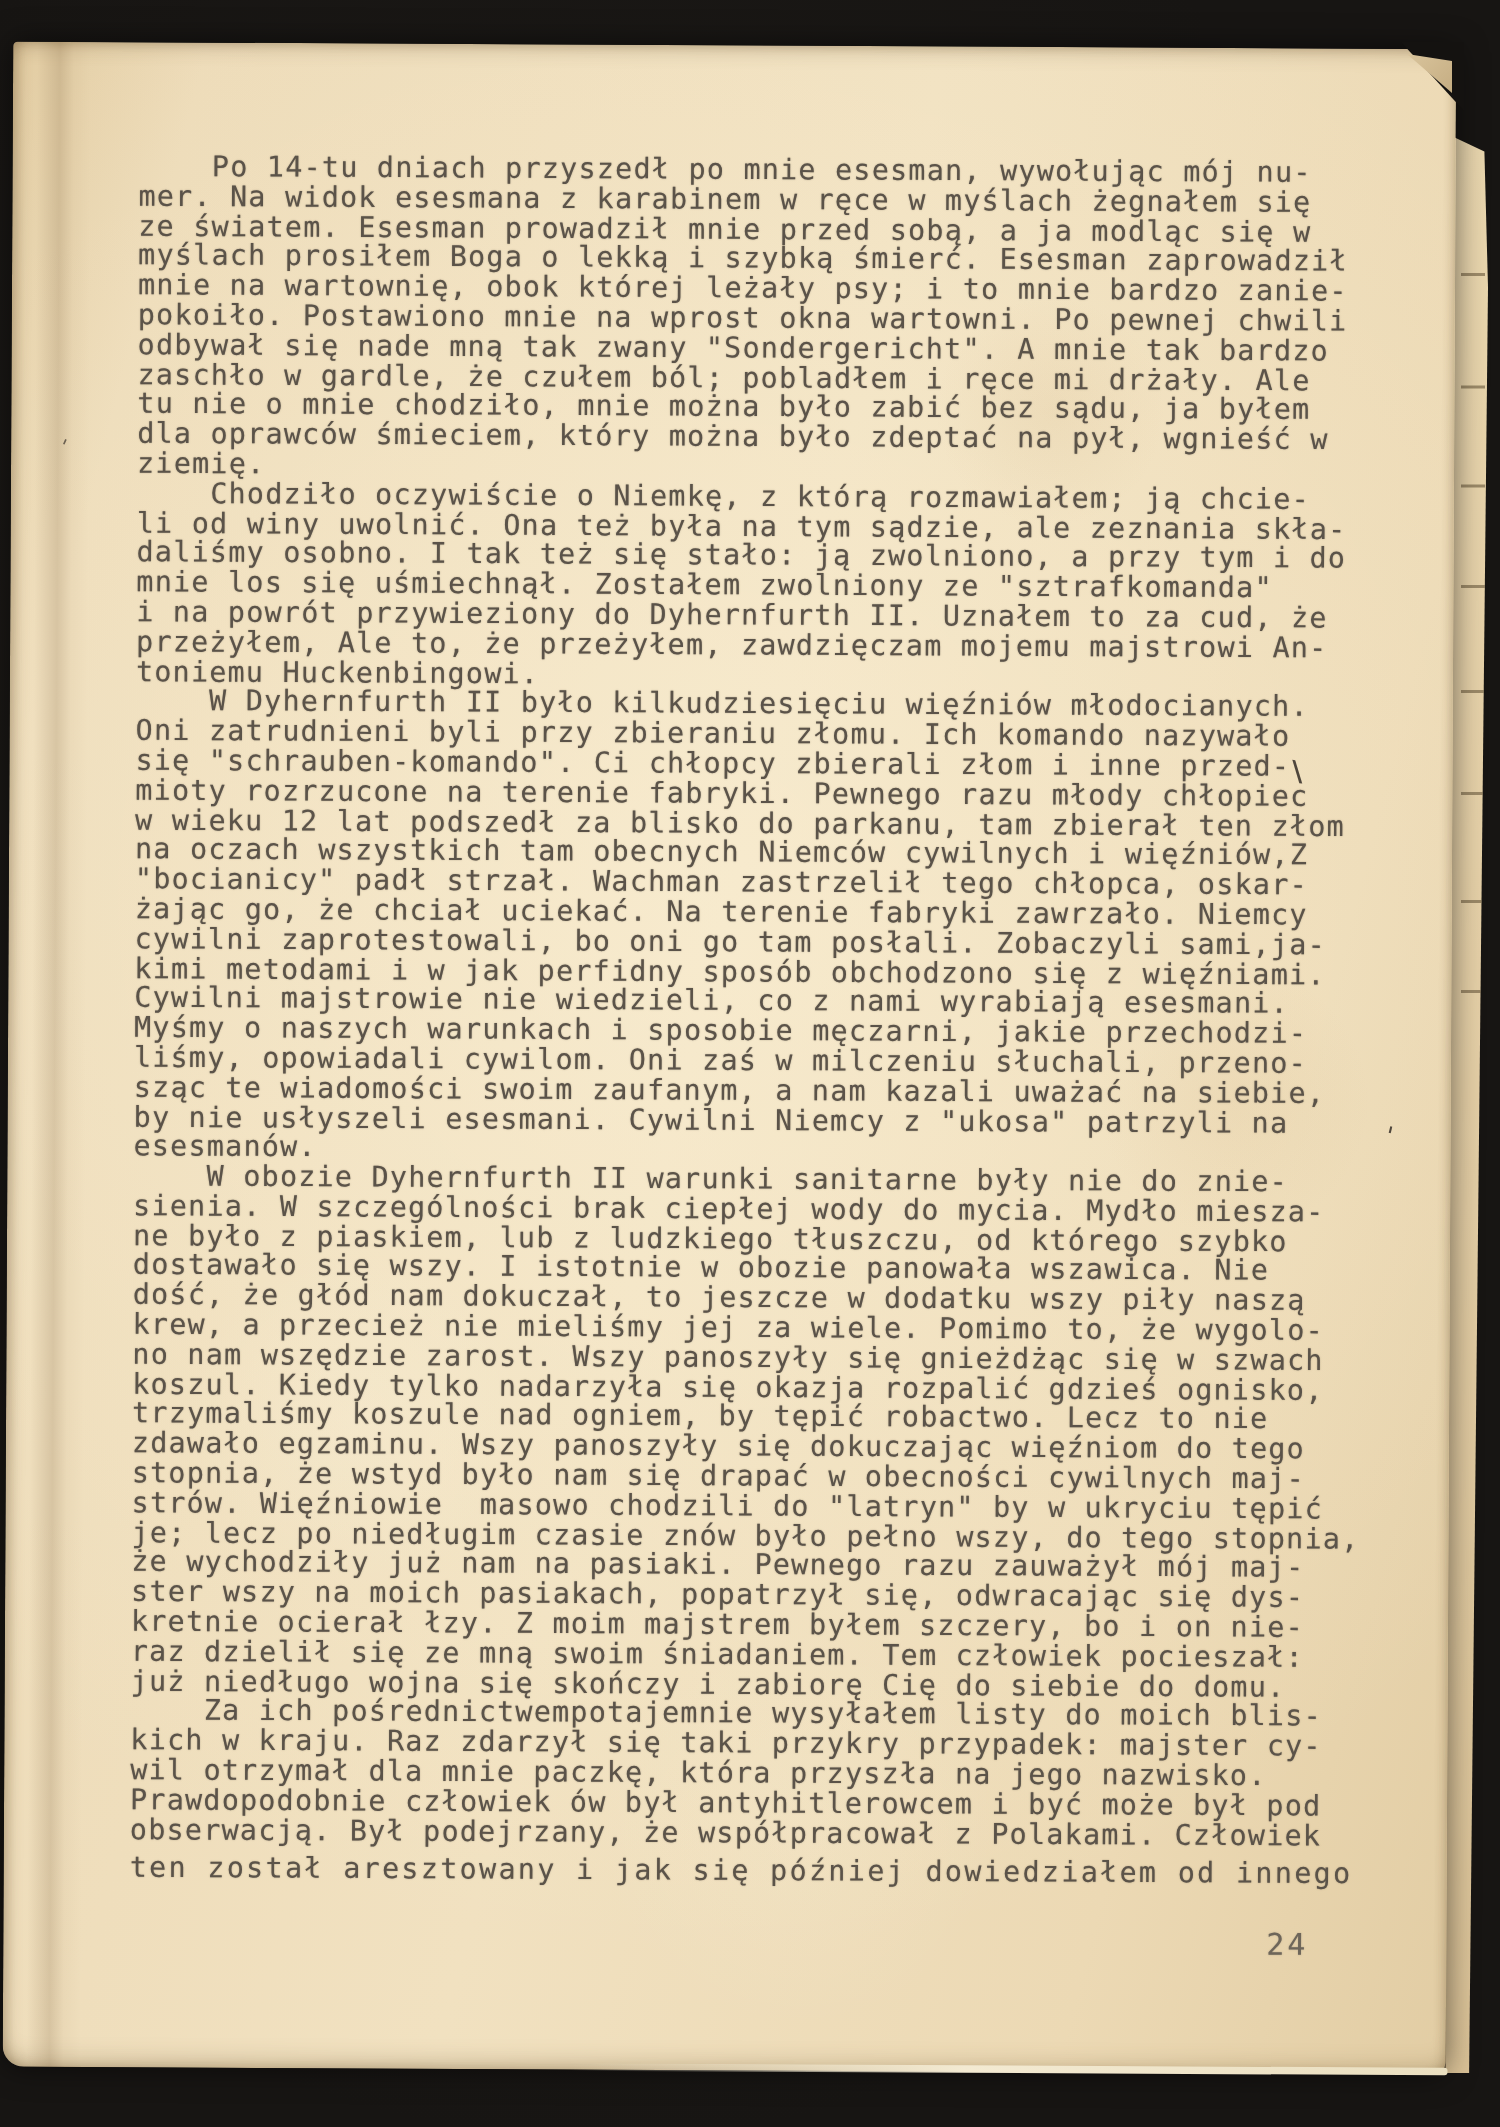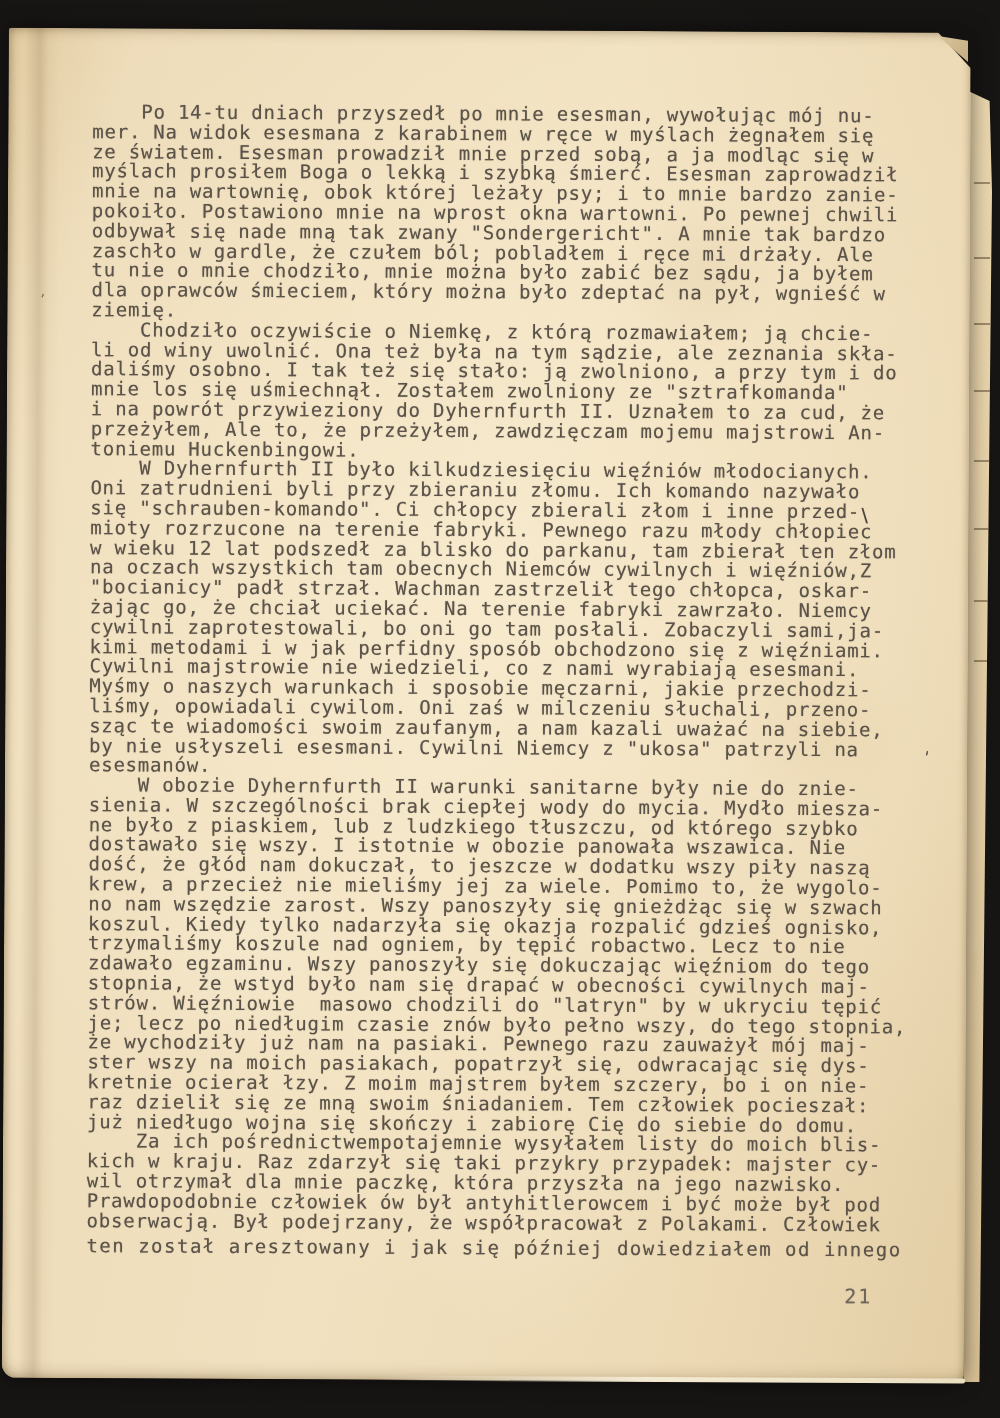--- a/index.html
+++ b/index.html
@@ -141,17 +141,17 @@
 
   <div class="page">
     <div class="crease"></div>
 
     <div class="text"><div class="line">    Po 14-tu dniach przyszedł po mnie esesman, wywołując mój nu-</div><div class="line">mer. Na widok esesmana z karabinem w ręce w myślach żegnałem się</div><div class="line">ze światem. Esesman prowadził mnie przed sobą, a ja modląc się w</div><div class="line">myślach prosiłem Boga o lekką i szybką śmierć. Esesman zaprowadził</div><div class="line">mnie na wartownię, obok której leżały psy; i to mnie bardzo zanie-</div><div class="line">pokoiło. Postawiono mnie na wprost okna wartowni. Po pewnej chwili</div><div class="line">odbywał się nade mną tak zwany "Sondergericht". A mnie tak bardzo</div><div class="line">zaschło w gardle, że czułem ból; pobladłem i ręce mi drżały. Ale</div><div class="line">tu nie o mnie chodziło, mnie można było zabić bez sądu, ja byłem</div><div class="line">dla oprawców śmieciem, który można było zdeptać na pył, wgnieść w</div><div class="line">ziemię.</div><div class="line">    Chodziło oczywiście o Niemkę, z którą rozmawiałem; ją chcie-</div><div class="line">li od winy uwolnić. Ona też była na tym sądzie, ale zeznania skła-</div><div class="line">daliśmy osobno. I tak też się stało: ją zwolniono, a przy tym i do</div><div class="line">mnie los się uśmiechnął. Zostałem zwolniony ze "sztrafkomanda"</div><div class="line">i na powrót przywieziony do Dyhernfurth II. Uznałem to za cud, że</div><div class="line">przeżyłem, Ale to, że przeżyłem, zawdzięczam mojemu majstrowi An-</div><div class="line">toniemu Huckenbingowi.</div><div class="line">    W Dyhernfurth II było kilkudziesięciu więźniów młodocianych.</div><div class="line">Oni zatrudnieni byli przy zbieraniu złomu. Ich komando nazywało</div><div class="line">się "schrauben-komando". Ci chłopcy zbierali złom i inne przed-</div><div class="line">mioty rozrzucone na terenie fabryki. Pewnego razu młody chłopiec</div><div class="line">w wieku 12 lat podszedł za blisko do parkanu, tam zbierał ten złom</div><div class="line">na oczach wszystkich tam obecnych Niemców cywilnych i więźniów,Z</div><div class="line">"bocianicy" padł strzał. Wachman zastrzelił tego chłopca, oskar-</div><div class="line">żając go, że chciał uciekać. Na terenie fabryki zawrzało. Niemcy</div><div class="line">cywilni zaprotestowali, bo oni go tam posłali. Zobaczyli sami,ja-</div><div class="line">kimi metodami i w jak perfidny sposób obchodzono się z więźniami.</div><div class="line">Cywilni majstrowie nie wiedzieli, co z nami wyrabiają esesmani.</div><div class="line">Myśmy o naszych warunkach i sposobie męczarni, jakie przechodzi-</div><div class="line">liśmy, opowiadali cywilom. Oni zaś w milczeniu słuchali, przeno-</div><div class="line">sząc te wiadomości swoim zaufanym, a nam kazali uważać na siebie,</div><div class="line">by nie usłyszeli esesmani. Cywilni Niemcy z "ukosa" patrzyli na</div><div class="line">esesmanów.</div><div class="line">    W obozie Dyhernfurth II warunki sanitarne były nie do znie-</div><div class="line">sienia. W szczególności brak ciepłej wody do mycia. Mydło miesza-</div><div class="line">ne było z piaskiem, lub z ludzkiego tłuszczu, od którego szybko</div><div class="line">dostawało się wszy. I istotnie w obozie panowała wszawica. Nie</div><div class="line">dość, że głód nam dokuczał, to jeszcze w dodatku wszy piły naszą</div><div class="line">krew, a przecież nie mieliśmy jej za wiele. Pomimo to, że wygolo-</div><div class="line">no nam wszędzie zarost. Wszy panoszyły się gnieżdżąc się w szwach</div><div class="line">koszul. Kiedy tylko nadarzyła się okazja rozpalić gdzieś ognisko,</div><div class="line">trzymaliśmy koszule nad ogniem, by tępić robactwo. Lecz to nie</div><div class="line">zdawało egzaminu. Wszy panoszyły się dokuczając więźniom do tego</div><div class="line">stopnia, że wstyd było nam się drapać w obecności cywilnych maj-</div><div class="line">strów. Więźniowie  masowo chodzili do "latryn" by w ukryciu tępić</div><div class="line">je; lecz po niedługim czasie znów było pełno wszy, do tego stopnia,</div><div class="line">że wychodziły już nam na pasiaki. Pewnego razu zauważył mój maj-</div><div class="line">ster wszy na moich pasiakach, popatrzył się, odwracając się dys-</div><div class="line">kretnie ocierał łzy. Z moim majstrem byłem szczery, bo i on nie-</div><div class="line">raz dzielił się ze mną swoim śniadaniem. Tem człowiek pocieszał:</div><div class="line">już niedługo wojna się skończy i zabiorę Cię do siebie do domu.</div><div class="line">    Za ich pośrednictwempotajemnie wysyłałem listy do moich blis-</div><div class="line">kich w kraju. Raz zdarzył się taki przykry przypadek: majster cy-</div><div class="line">wil otrzymał dla mnie paczkę, która przyszła na jego nazwisko.</div><div class="line">Prawdopodobnie człowiek ów był antyhitlerowcem i być może był pod</div><div class="line">obserwacją. Był podejrzany, że współpracował z Polakami. Człowiek</div><div class="line">ten został aresztowany i jak się później dowiedziałem od innego</div></div>
 
     <span class="mark mark-a">\</span>
     <span class="mark mark-b">'</span>
     <span class="mark mark-c">'</span>
 
-    <div class="pageno">21</div>
+    <div class="pageno">24</div>
   </div>
 
   <div class="bottom-edge-highlight"></div>
 </div>
 
 </body></html>

